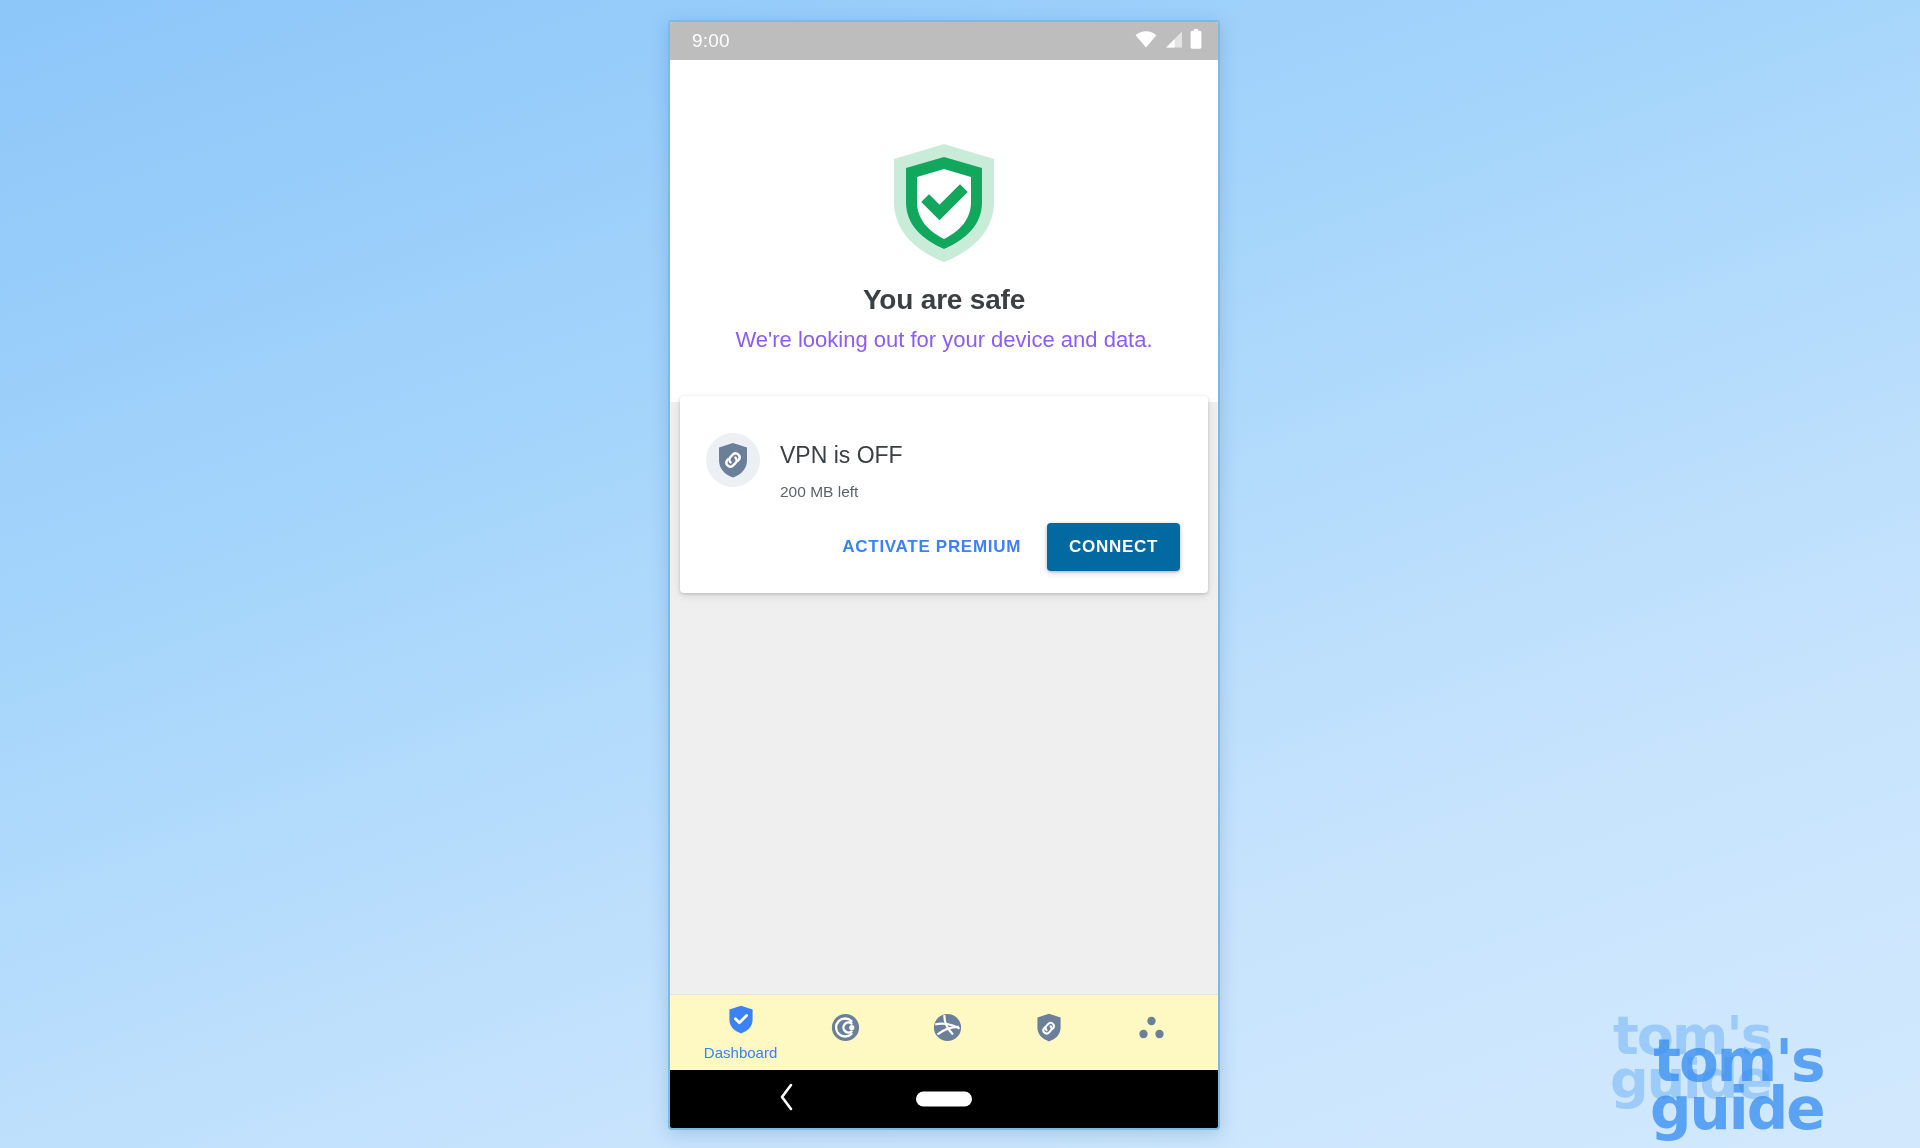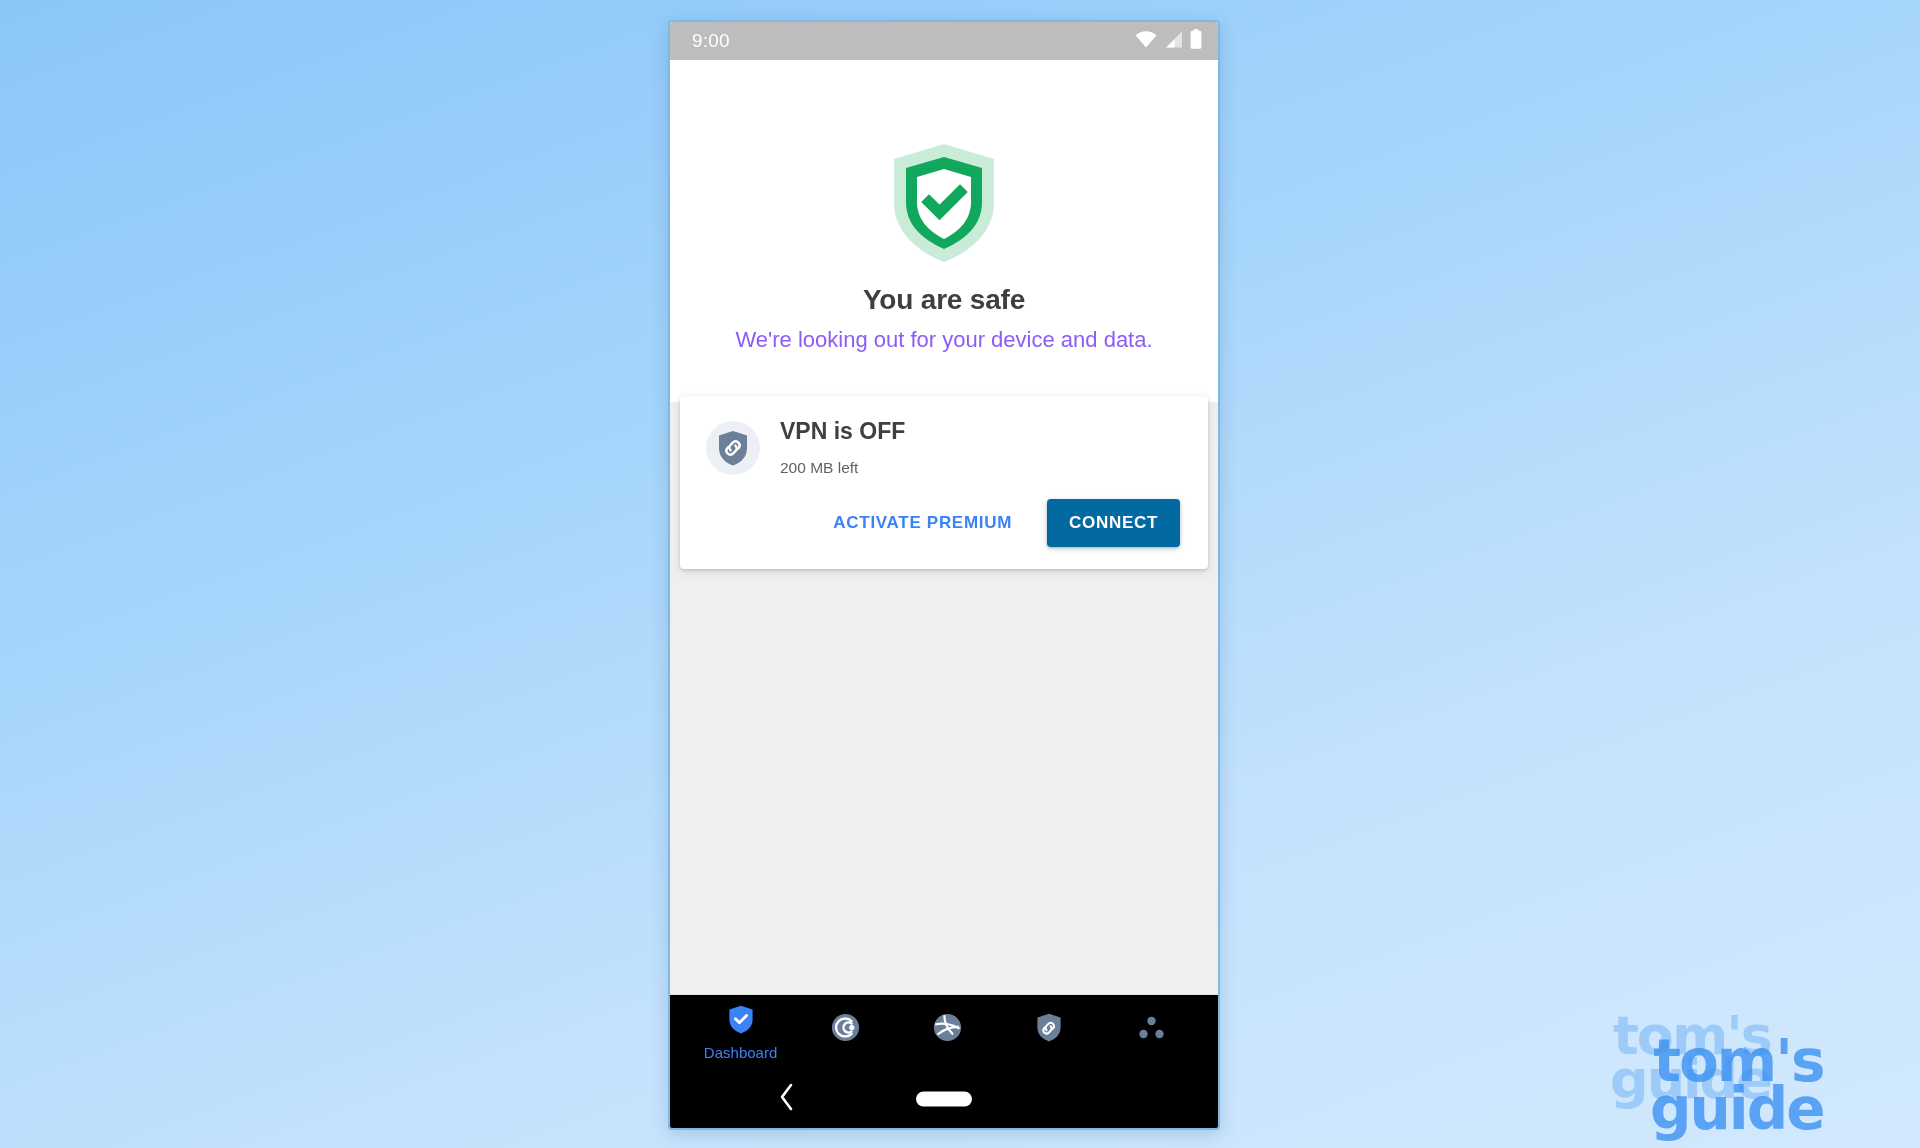--- a/index.html
+++ b/index.html
@@ -136,32 +136,33 @@
     border-radius: 50%;
     background: #eceff3;
     display: flex;
     align-items: center;
     justify-content: center;
     flex: 0 0 auto;
   }
   #vpn-status-title {
     font-size: 23px;
     color: #3c4043;
-    font-weight: 700;
+    font-weight: 400;
+    margin-top: 24px;
   }
   #vpn-status-sub {
     margin-top: 14px;
     font-size: 15.5px;
     color: #5f6368;
   }
   .card-actions {
     display: flex;
     align-items: center;
     justify-content: flex-end;
-    gap: 25px;
+    gap: 16px;
     margin-top: 22px;
   }
   #activate-premium-button {
     background: none;
     border: none;
     color: #3b82f6;
     font-family: inherit;
     font-size: 17px;
     font-weight: 600;
     letter-spacing: 0.7px;
@@ -180,21 +181,21 @@
     padding: 14px 22px;
     border-radius: 4px;
     cursor: pointer;
     box-shadow: 0 1px 3px rgba(0,0,0,0.22), 0 2px 6px rgba(0,0,0,0.14);
   }
 
   
   #bottom-nav {
     flex: 0 0 auto;
     height: 76px;
-    background: #000000;
+    background: #fef9c3;
     border-top: 1px solid #e4e4e4;
     display: flex;
     align-items: center;
     justify-content: space-around;
     padding: 0 16px;
   }
   .nav-item {
     display: flex;
     flex-direction: column;
     align-items: center;

